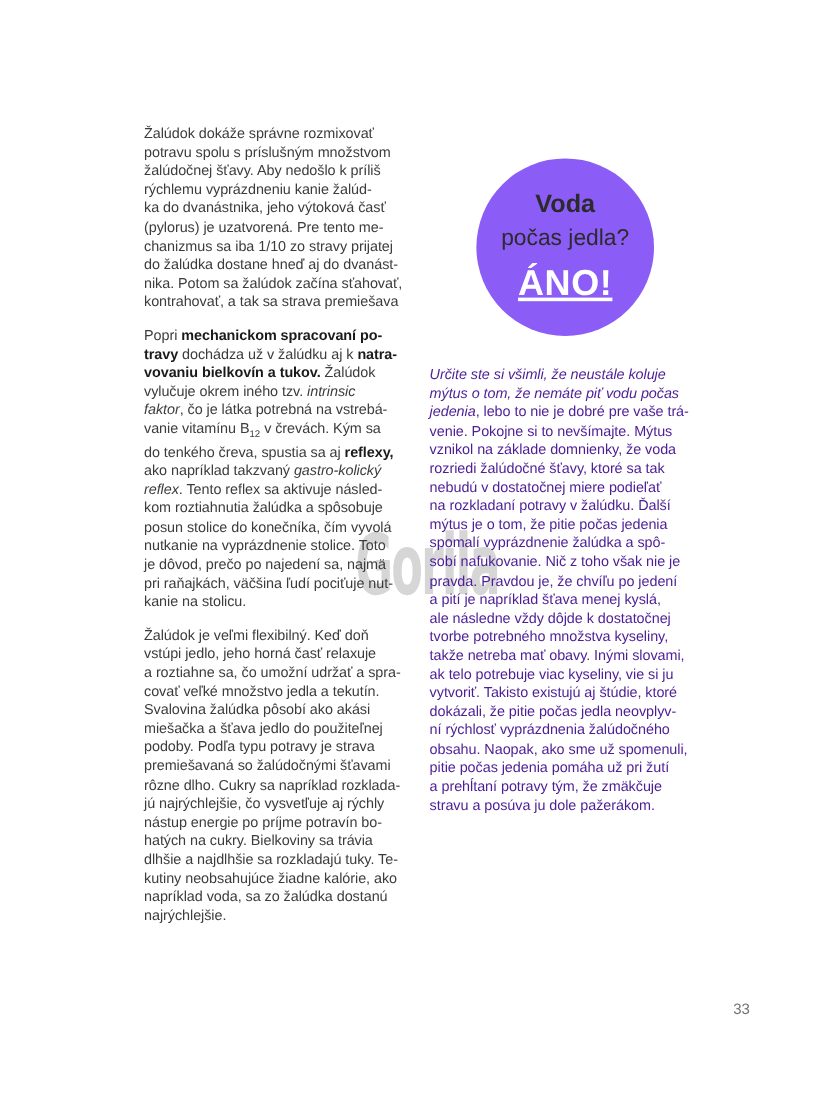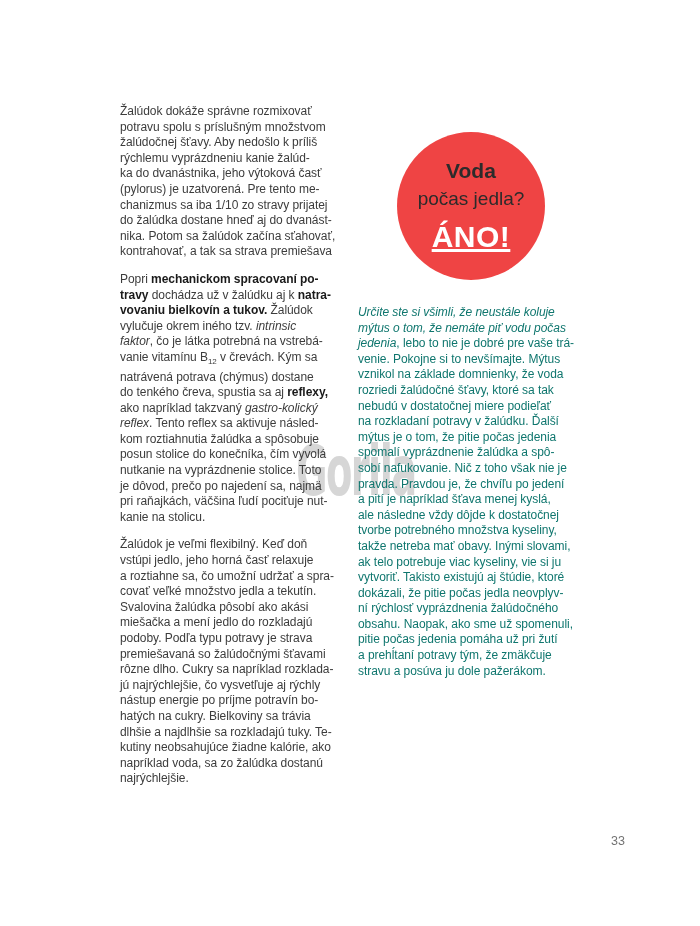--- a/index.html
+++ b/index.html
@@ -70,21 +70,21 @@
     z-index:2;
   }
 </style>
 </head>
 <body style="background: rgb(255, 255, 255);">
 
 <div class="page">
 
   <div class="watermark" style="color: rgb(181, 181, 181);">Gorila</div>
 
-  <div class="badge" style="background: #ef4444; color: rgb(43, 43, 43);">
+  <div class="badge" style="background: #8b5cf6; color: rgb(43, 43, 43);">
     <div class="badge-l1">Voda</div>
     <div class="badge-l2">počas jedla?</div>
     <div class="badge-l3" style="color: rgb(255, 255, 255);">ÁNO!</div>
   </div>
 
   <div class="col col-left" style="color: rgb(60, 60, 60);">
       <div class="para">
         <div class="line"><span>Žalúdok dokáže správne rozmixovať</span></div>
         <div class="line"><span>potravu spolu s príslušným množstvom</span></div>
         <div class="line"><span>žalúdočnej šťavy. Aby nedošlo k príliš</span></div>
@@ -96,52 +96,51 @@
         <div class="line"><span>nika. Potom sa žalúdok začína sťahovať,</span></div>
         <div class="line"><span>kontrahovať, a tak sa strava premiešava</span></div>
       </div>
       <div class="para">
         <div class="line"><span>Popri </span><span class="seg-b">mechanickom spracovaní po-</span></div>
         <div class="line"><span class="seg-b">travy</span><span> dochádza už v žalúdku aj k </span><span class="seg-b">natra-</span></div>
         <div class="line"><span class="seg-b">vovaniu bielkovín a tukov.</span><span> Žalúdok</span></div>
         <div class="line"><span>vylučuje okrem iného tzv. </span><span class="seg-i">intrinsic</span></div>
         <div class="line"><span class="seg-i">faktor</span><span>, čo je látka potrebná na vstrebá-</span></div>
         <div class="line"><span>vanie vitamínu B</span><span class="seg-sub">12</span><span> v črevách. Kým sa</span></div>
-        <div class="line"><span>natrávená potrava (chýmus) dostane</span></div>
         <div class="line"><span>do tenkého čreva, spustia sa aj </span><span class="seg-b">reflexy,</span></div>
         <div class="line"><span>ako napríklad takzvaný </span><span class="seg-i">gastro-kolický</span></div>
         <div class="line"><span class="seg-i">reflex</span><span>. Tento reflex sa aktivuje násled-</span></div>
         <div class="line"><span>kom roztiahnutia žalúdka a spôsobuje</span></div>
         <div class="line"><span>posun stolice do konečníka, čím vyvolá</span></div>
         <div class="line"><span>nutkanie na vyprázdnenie stolice. Toto</span></div>
         <div class="line"><span>je dôvod, prečo po najedení sa, najmä</span></div>
         <div class="line"><span>pri raňajkách, väčšina ľudí pociťuje nut-</span></div>
         <div class="line"><span>kanie na stolicu.</span></div>
       </div>
       <div class="para">
         <div class="line"><span>Žalúdok je veľmi flexibilný. Keď doň</span></div>
         <div class="line"><span>vstúpi jedlo, jeho horná časť relaxuje</span></div>
         <div class="line"><span>a roztiahne sa, čo umožní udržať a spra-</span></div>
         <div class="line"><span>covať veľké množstvo jedla a tekutín.</span></div>
         <div class="line"><span>Svalovina žalúdka pôsobí ako akási</span></div>
-        <div class="line"><span>miešačka a mení jedlo do rozkladajú</span></div>
+        <div class="line"><span>miešačka a šťava jedlo do použiteľnej</span></div>
         <div class="line"><span>podoby. Podľa typu potravy je strava</span></div>
         <div class="line"><span>premiešavaná so žalúdočnými šťavami</span></div>
         <div class="line"><span>rôzne dlho. Cukry sa napríklad rozklada-</span></div>
         <div class="line"><span>jú najrýchlejšie, čo vysvetľuje aj rýchly</span></div>
         <div class="line"><span>nástup energie po príjme potravín bo-</span></div>
         <div class="line"><span>hatých na cukry. Bielkoviny sa trávia</span></div>
         <div class="line"><span>dlhšie a najdlhšie sa rozkladajú tuky. Te-</span></div>
         <div class="line"><span>kutiny neobsahujúce žiadne kalórie, ako</span></div>
         <div class="line"><span>napríklad voda, sa zo žalúdka dostanú</span></div>
         <div class="line"><span>najrýchlejšie.</span></div>
       </div>
     </div>
 
-  <div class="col col-right" style="color: #0f766e;">
+  <div class="col col-right" style="color: #4c1d95;">
       <div class="para">
         <div class="line"><span class="seg-i">Určite ste si všimli, že neustále koluje</span></div>
         <div class="line"><span class="seg-i">mýtus o tom, že nemáte piť vodu počas</span></div>
         <div class="line"><span class="seg-i">jedenia</span><span>, lebo to nie je dobré pre vaše trá-</span></div>
         <div class="line"><span>venie. Pokojne si to nevšímajte. Mýtus</span></div>
         <div class="line"><span>vznikol na základe domnienky, že voda</span></div>
         <div class="line"><span>rozriedi žalúdočné šťavy, ktoré sa tak</span></div>
         <div class="line"><span>nebudú v dostatočnej miere podieľať</span></div>
         <div class="line"><span>na rozkladaní potravy v žalúdku. Ďalší</span></div>
         <div class="line"><span>mýtus je o tom, že pitie počas jedenia</span></div>

